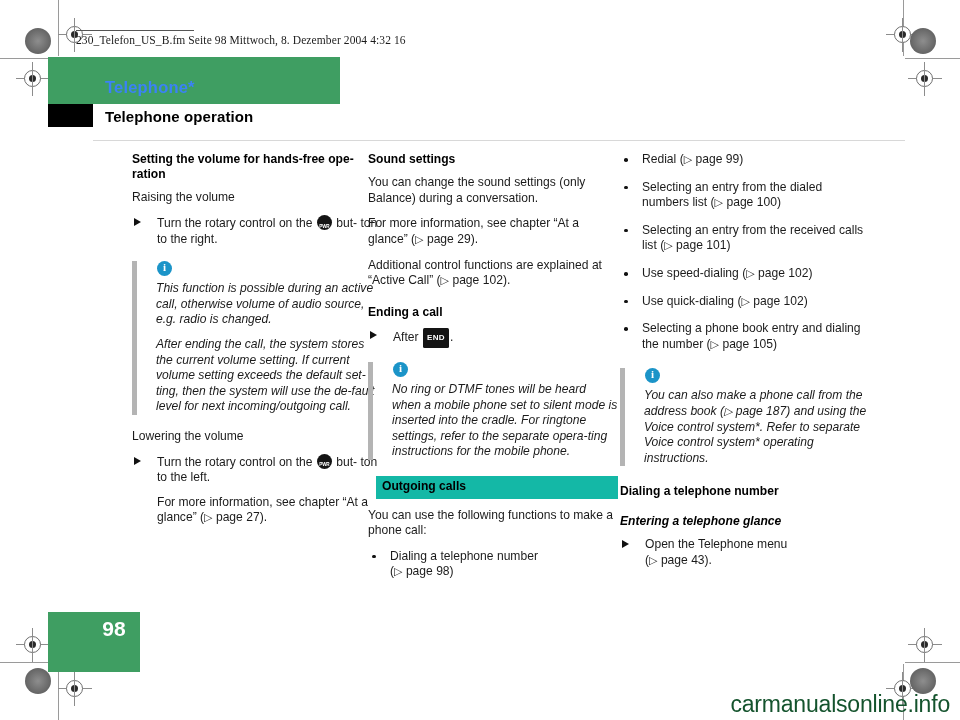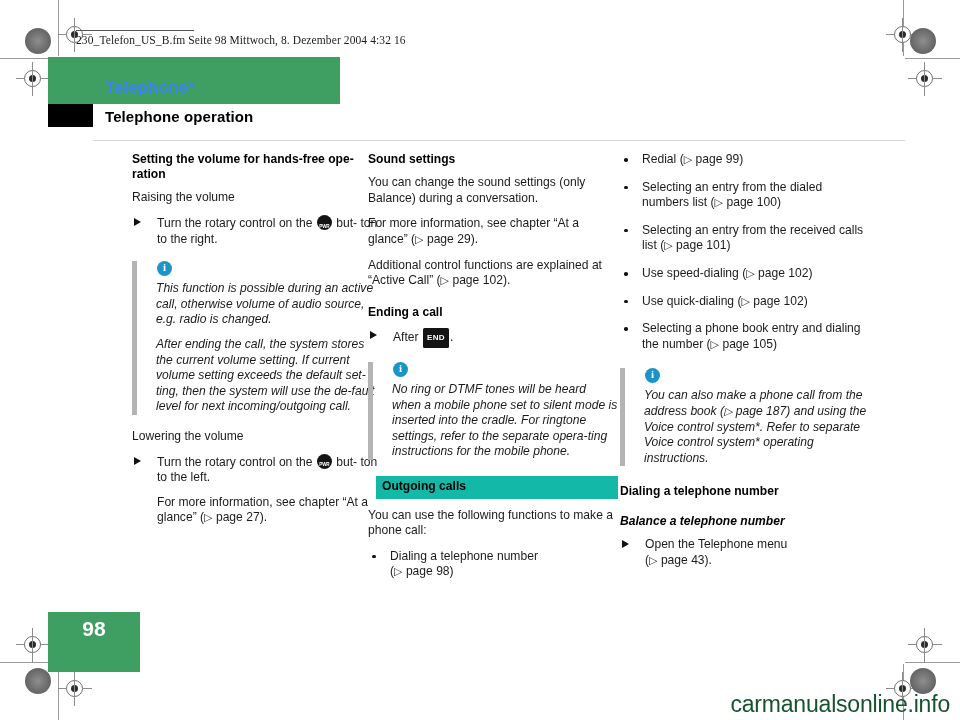--- a/index.html
+++ b/index.html
@@ -46,21 +46,21 @@
   .black-tab{position:absolute;left:48px;top:104px;width:45px;height:23px;background:#000;}
   .section-title{
     position:absolute;left:105px;top:108px;
     font-size:15px;font-weight:bold;color:#000;letter-spacing:.1px;
   }
   .hairline{position:absolute;left:93px;top:140px;width:812px;height:1px;background:#d8d8d8;}
 
   
   .pagenum-band{position:absolute;left:48px;top:612px;width:92px;height:60px;background:#3f9e62;}
   .pagenum{position:absolute;left:48px;top:617px;width:92px;text-align:center;
-    color:#fff;font-size:21px;font-weight:bold;}
+    color:#fff;font-size:21px;font-weight:bold;padding-left:20px;}
 
   
   .col{position:absolute;top:152px;width:250px;font-size:12.1px;line-height:15.6px;color:#1b1b1b;}
   #col1{left:100px;margin-left:32px;}
   #col2{left:368px;}
   #col3{left:620px;}
 
   h3.head{font-size:12.1px;font-weight:bold;margin:0 0 8px 0;line-height:15.2px;color:#000;}
   h4.subhead{font-size:12.1px;font-weight:bold;font-style:italic;margin:0 0 8px 0;color:#000;}
   p.para{margin:0 0 10px 0;}
@@ -286,21 +286,21 @@
 
     <div class="note" style="margin-top:16px;">
       <span class="bar"></span>
       <span class="i-icon"></span>
       <p>
         <span>You can also make a phone call from the address book (</span><span class="arrow">▷</span>&nbsp;<span>page 187</span><span>) and using the Voice control system*. Refer to separate Voice control system* operating instructions.</span>
       </p>
     </div>
 
     <h3 class="head" style="margin-top:18px;">Dialing a telephone number</h3>
-    <h4 class="subhead" style="margin-top:14px;">Balance a telephone number</h4>
+    <h4 class="subhead" style="margin-top:14px;">Entering a telephone glance</h4>
 
     <div class="step">
       <span class="tri"></span>
       <span>Open the Telephone menu</span><br>
       (<span class="arrow">▷</span>&nbsp;<span>page 43</span><span>).</span>
     </div>
 
   </div>
 
   <div class="watermark">carmanualsonline.info</div>

